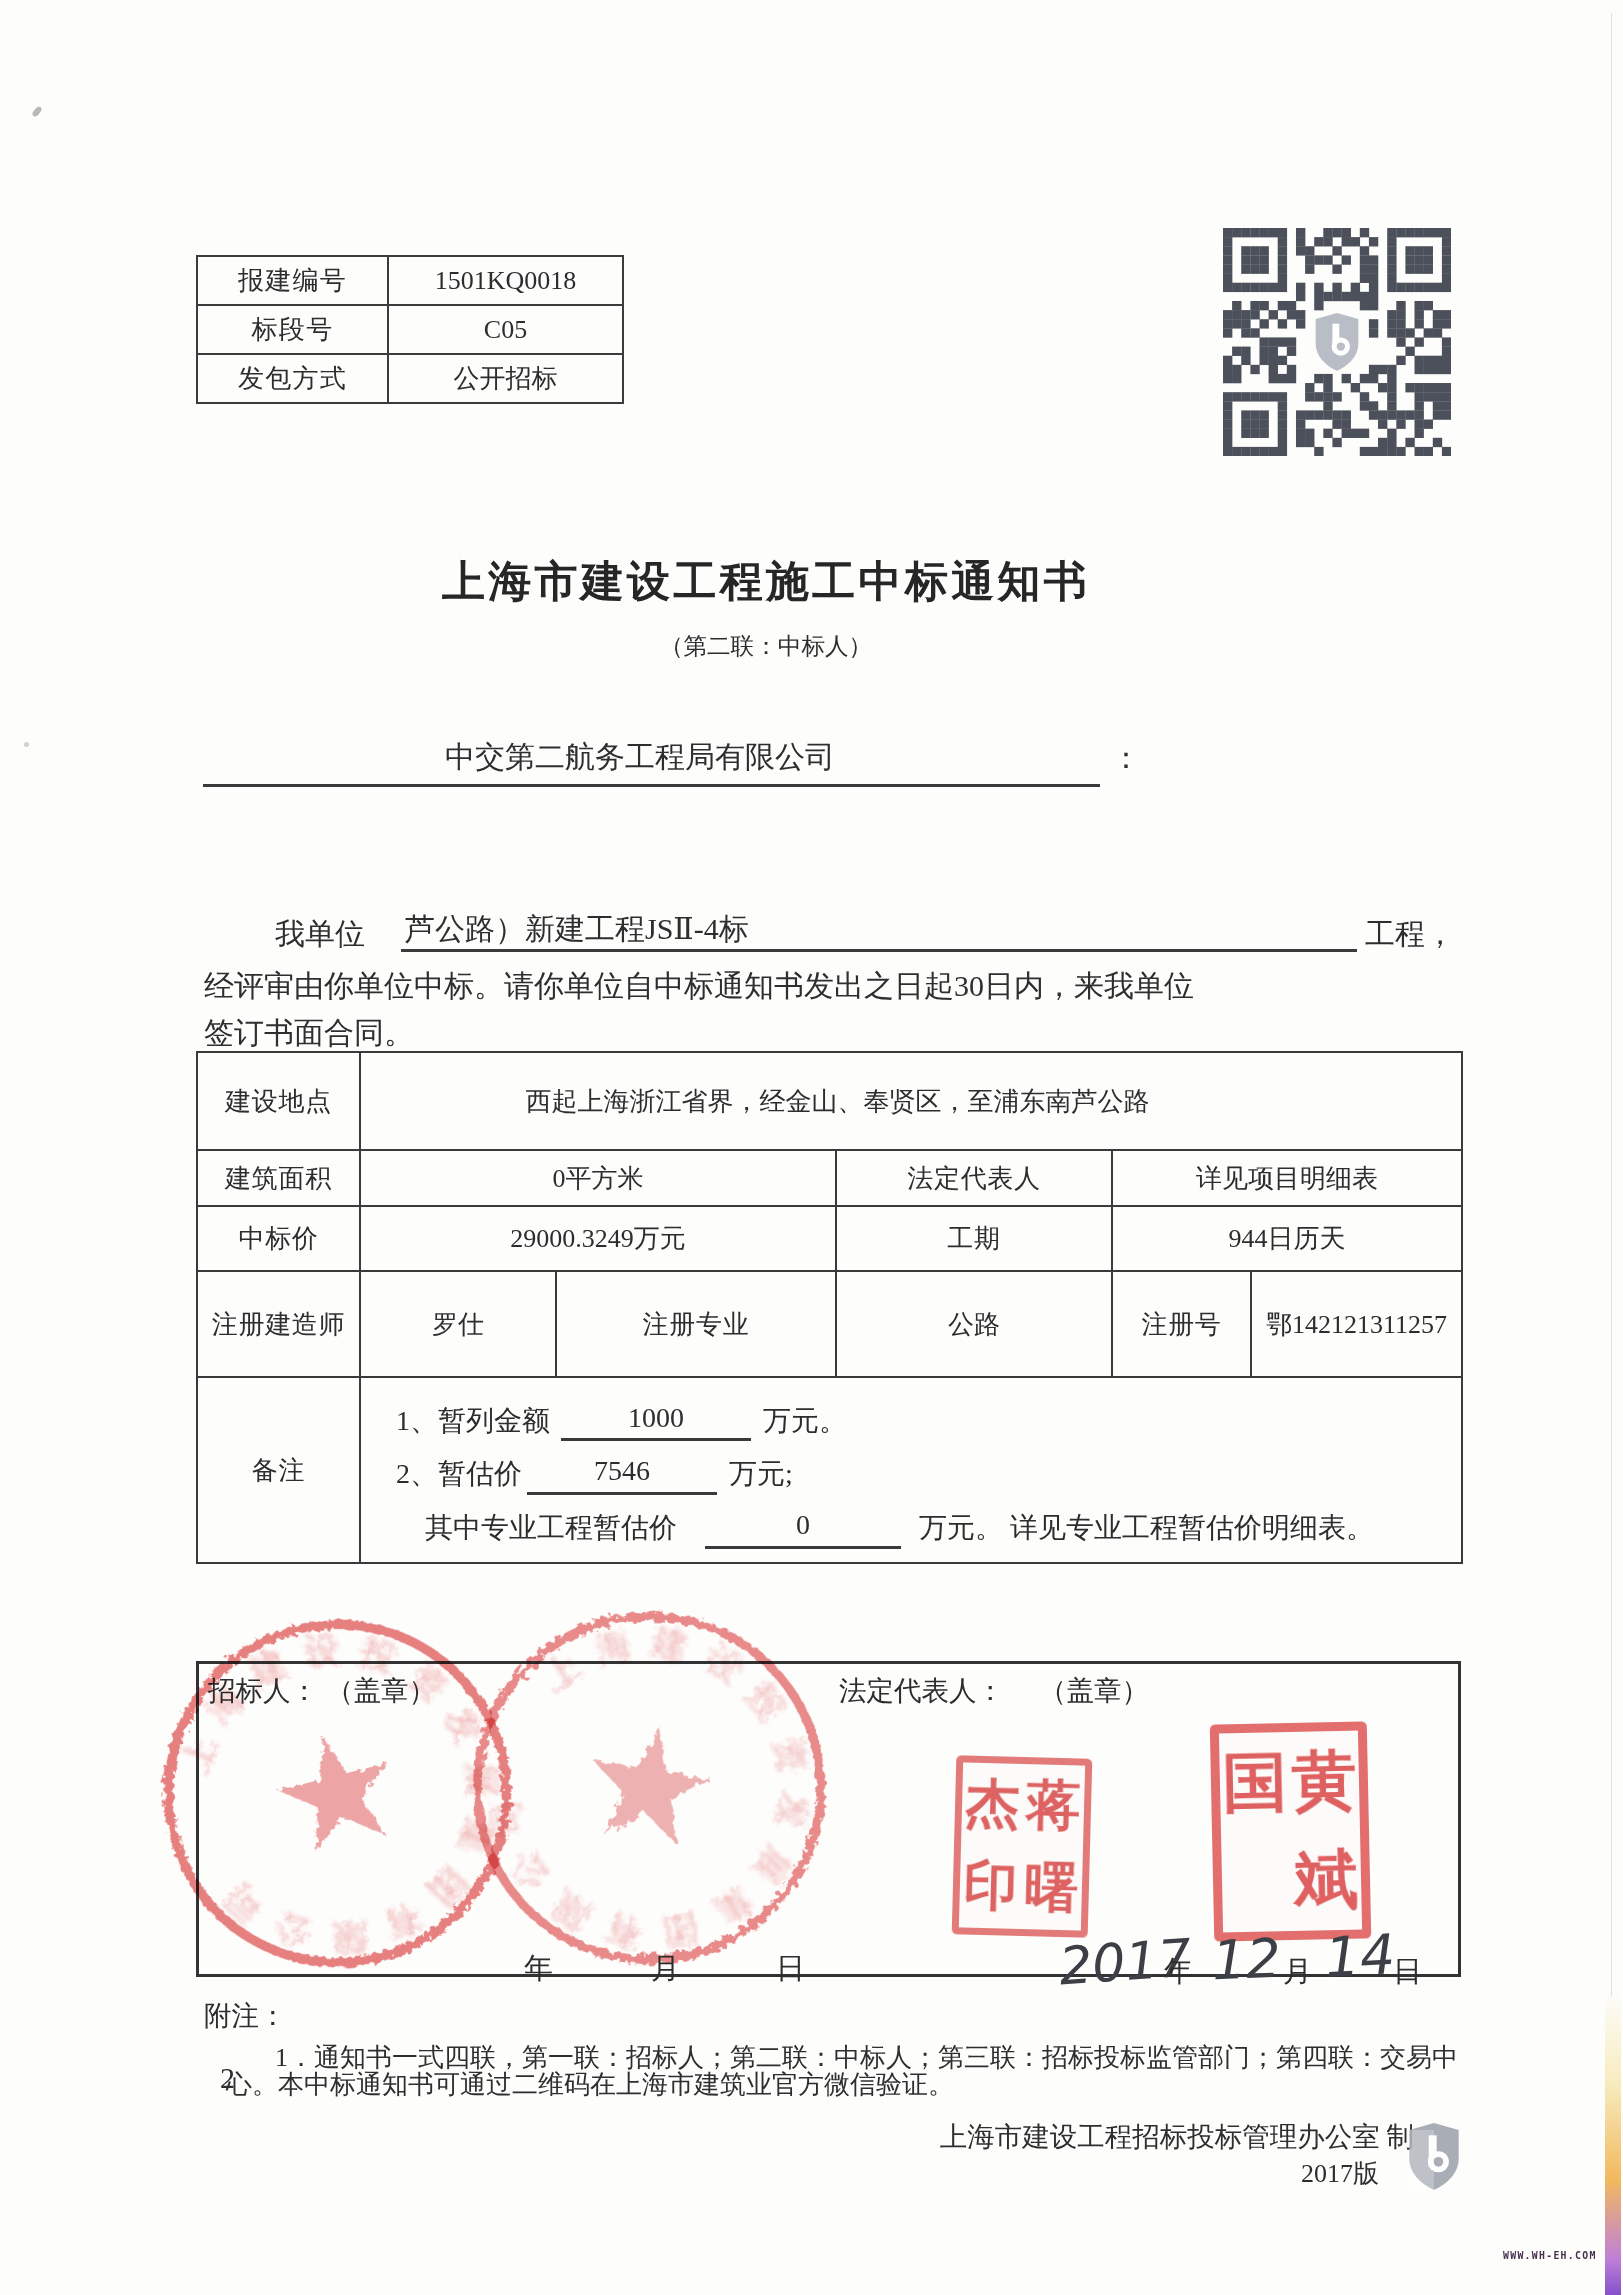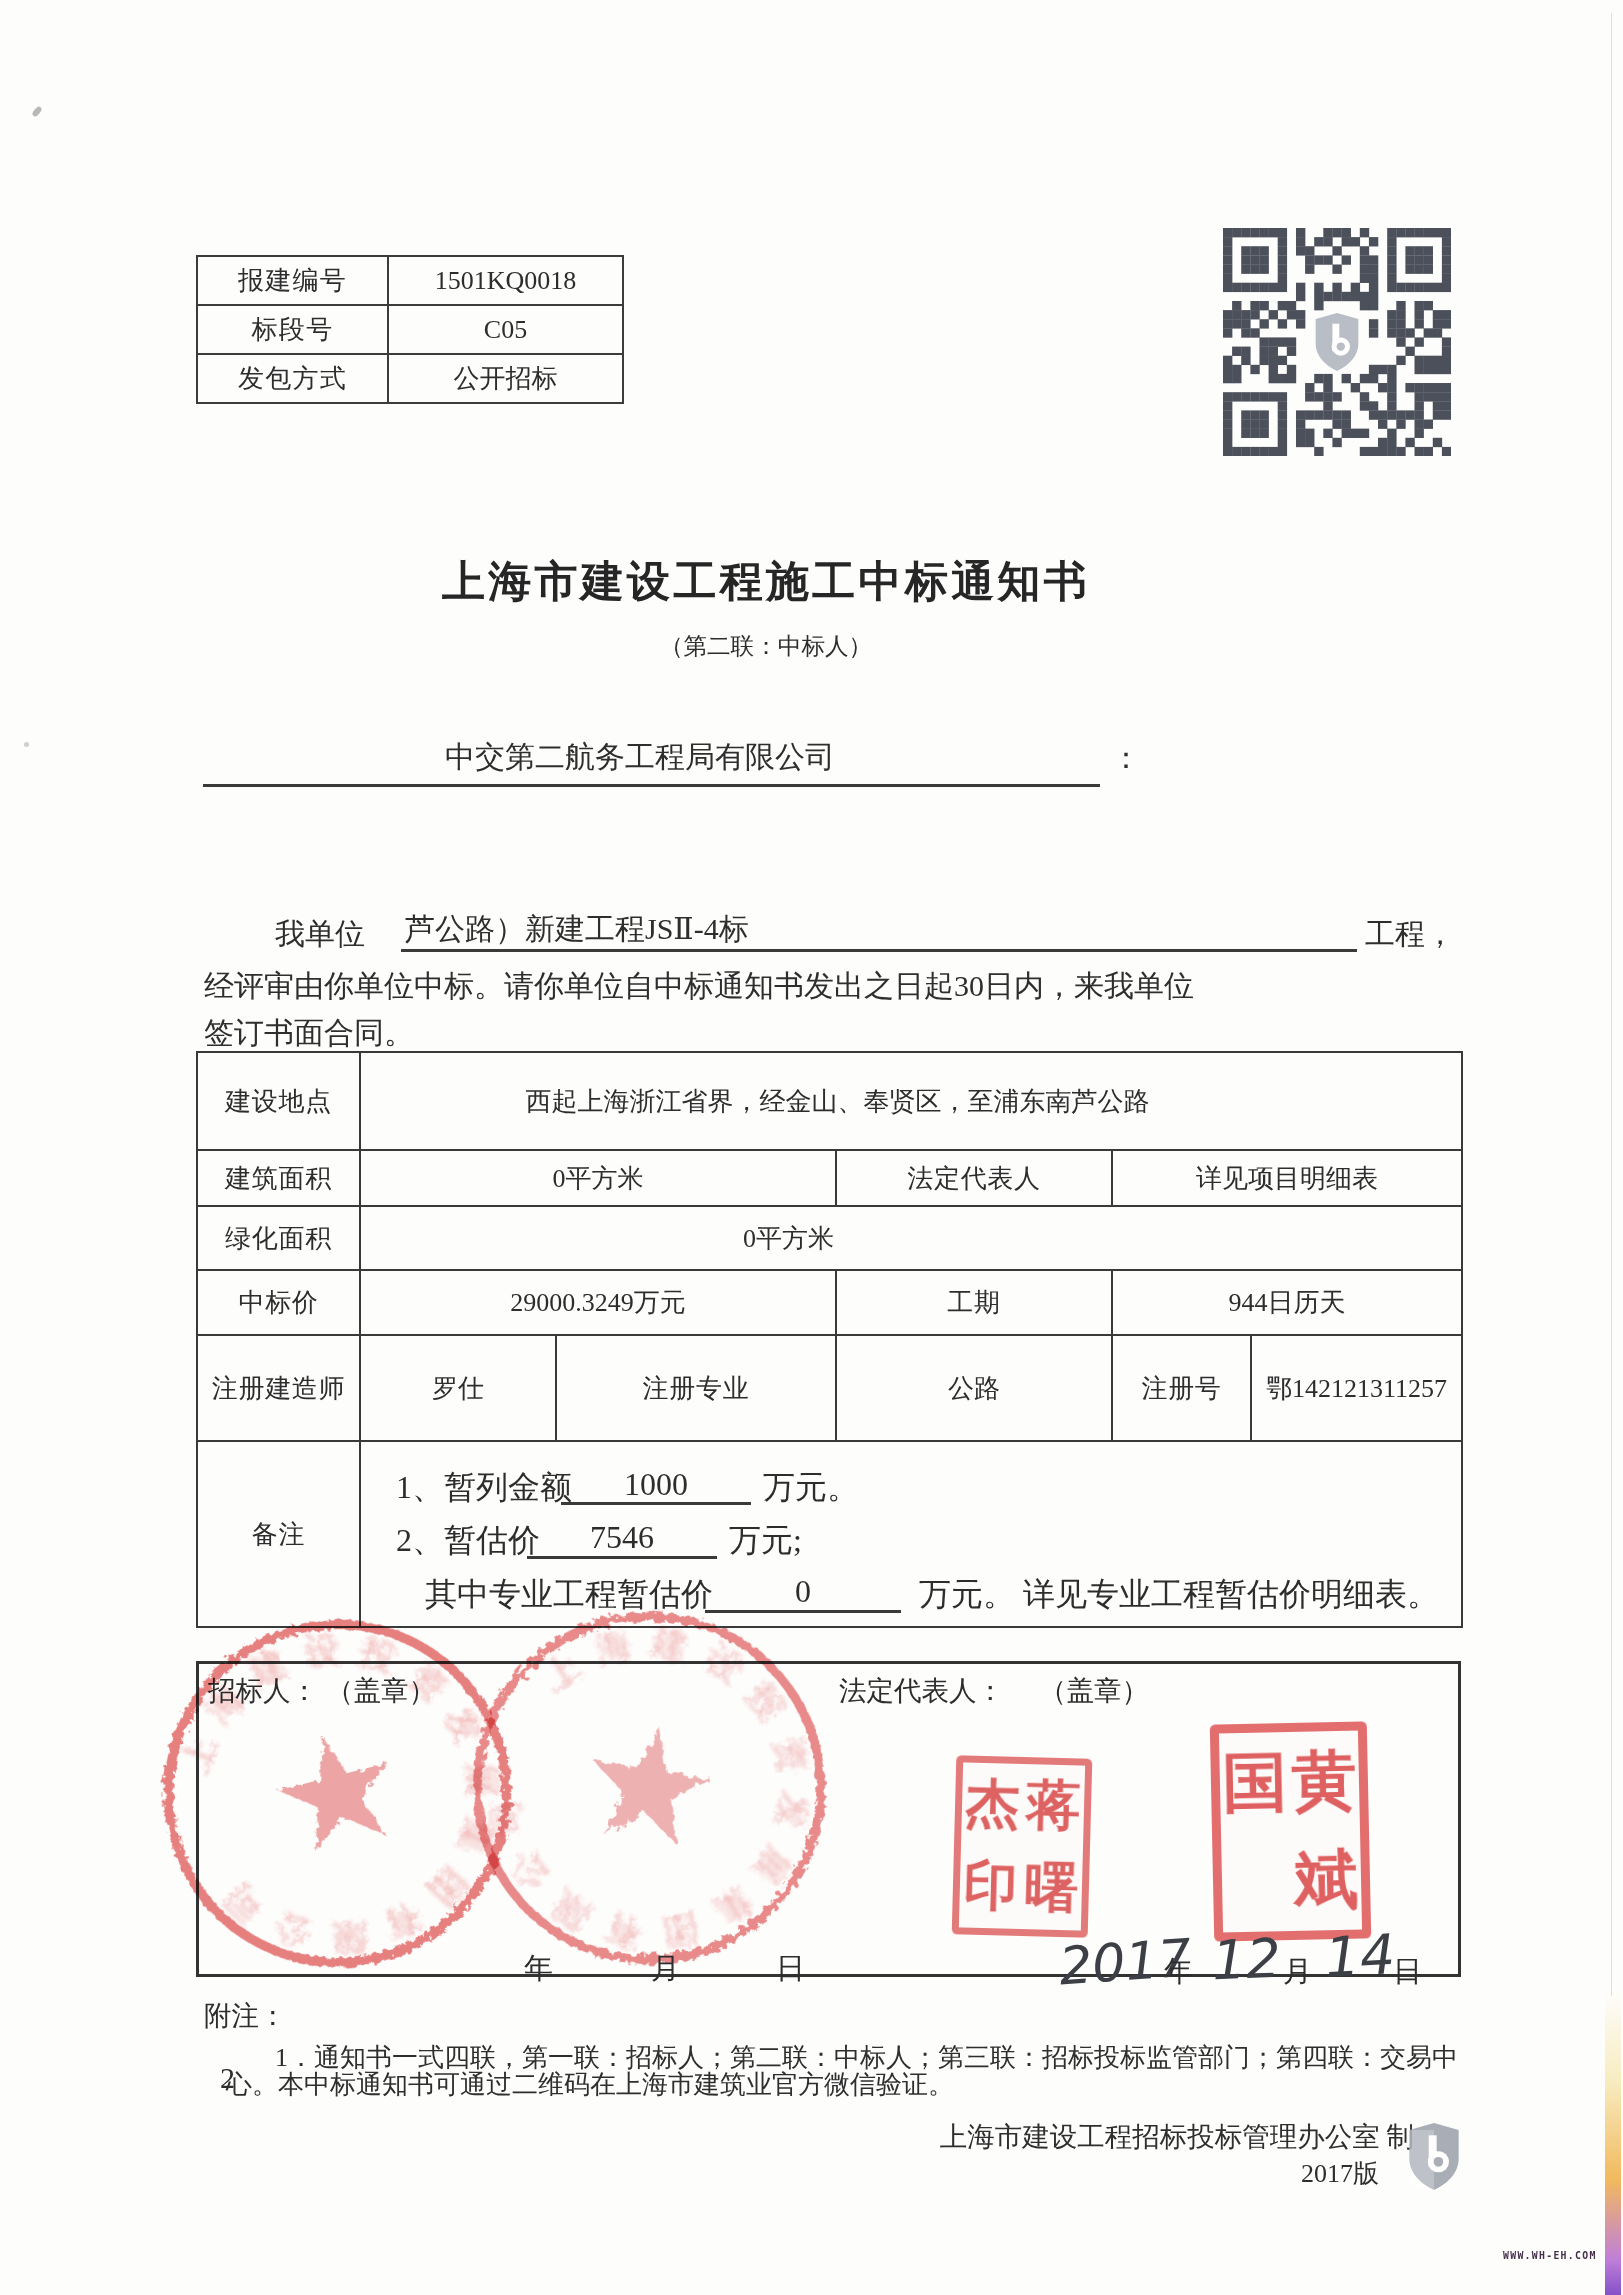--- a/index.html
+++ b/index.html
@@ -26,21 +26,21 @@
   .uline{position:absolute;background:#3a3a3a;height:2.6px;}
 
   
   #main-table{position:absolute;left:196px;top:1051px;border-collapse:collapse;table-layout:fixed;}
   #main-table td{border:2.6px solid #3a3a3a;text-align:center;vertical-align:middle;
                  font-size:26px;padding:4px;overflow:hidden;}
   #main-table td.lbl{letter-spacing:0.7px;}
 
   
   #remark-cell{position:relative;height:176px;}
-  .rm{position:absolute;font-size:32px;white-space:nowrap;}
+  .rm{position:absolute;font-size:28px;white-space:nowrap;}
   .rm-line{position:absolute;background:#3a3a3a;height:3.3px;}
 
   
   #sig-box{position:absolute;left:196px;top:1661px;width:1259px;height:310px;border:3.3px solid #333;}
   .sig-txt{font-size:27.5px;white-space:nowrap;}
 
   
   .round-stamp{position:absolute;mix-blend-mode:multiply;opacity:.95;}
 
   
@@ -435,24 +435,20 @@
         <tr style="height:98px">
       <td class="lbl">建设地点</td>
       <td colspan="5" style="padding-right:151px;">西起上海浙江省界，经金山、奉贤区，至浦东南芦公路</td>
     </tr>
     <tr style="height:56px">
       <td class="lbl">建筑面积</td>
       <td colspan="2">0平方米</td>
       <td class="lbl">法定代表人</td>
       <td colspan="2">详见项目明细表</td>
     </tr>
-    <tr style="height:64px">
-      <td class="lbl">绿化面积</td>
-      <td colspan="5" style="padding-right:249px;">0平方米</td>
-    </tr>
     <tr style="height:65px">
       <td class="lbl">中标价</td>
       <td colspan="2">29000.3249万元</td>
       <td class="lbl">工期</td>
       <td colspan="2">944日历天</td>
     </tr>
     <tr style="height:106px">
       <td class="lbl">注册建造师</td>
       <td>罗仕</td>
       <td class="lbl">注册专业</td>

